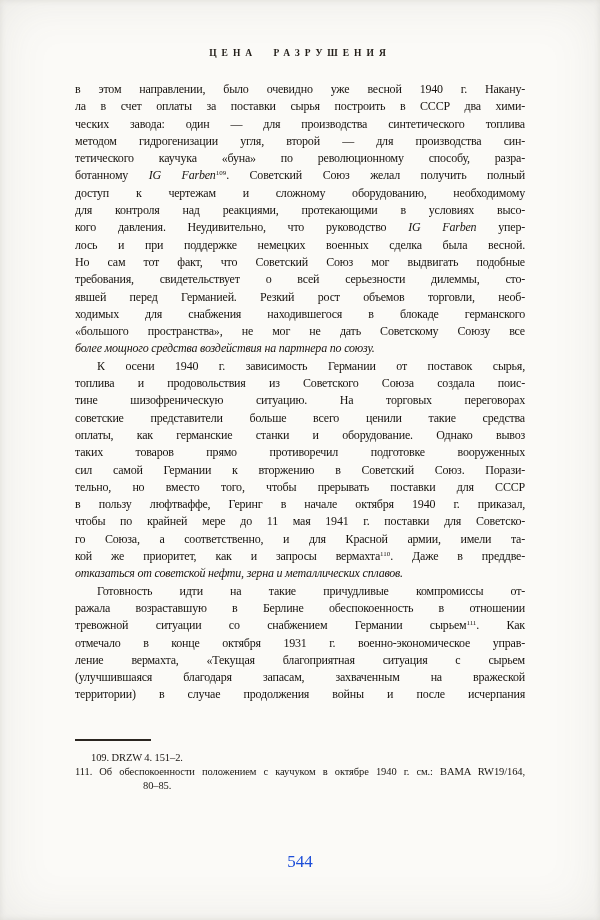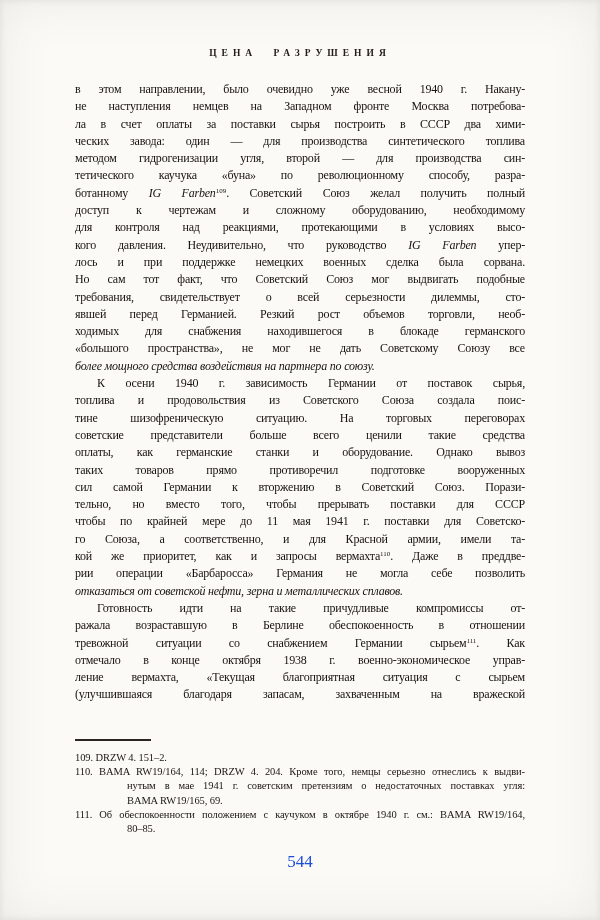--- a/index.html
+++ b/index.html
@@ -30,79 +30,74 @@
   .fn-sep {
     position:absolute; top:739px; left:75px; width:76px; height:1.5px;
     background:#2a2520;
   }
   .footnotes {
     position:absolute; top:751px; left:75px; width:450px;
     font-size:10.5px; line-height:14.2px; letter-spacing:-0.1px;
     color:#1b1713;
   }
   .fline { text-align:justify; text-align-last:justify; }
-  .fline.nj { text-align-last:left; }
+  .fline.nj { text-align-last:left;margin-left:16px; }
   .fline.find { padding-left:52px; }
   .page-number {
     position:absolute; top:852px; left:0; right:0;
     text-align:center; font-size:17px; color:#1d4ed8;
   }
 </style>
 </head>
 <body>
 
 <div class="page">
   <div class="running-head">ЦЕНА РАЗРУШЕНИЯ</div>
   <div class="body-text">
       <div class="bline">в этом направлении, было очевидно уже весной 1940 г. Накану-</div>
-      <div class="bline">не наступления немцев на Западном фронте Москва потребова-</div>
       <div class="bline">ла в счет оплаты за поставки сырья построить в СССР два хими-</div>
       <div class="bline">ческих завода: один — для производства синтетического топлива</div>
       <div class="bline">методом гидрогенизации угля, второй — для производства син-</div>
       <div class="bline">тетического каучука «буна» по революционному способу, разра-</div>
       <div class="bline">ботанному <i>IG Farben</i><sup class="fnref">109</sup>. Советский Союз желал получить полный</div>
       <div class="bline">доступ к чертежам и сложному оборудованию, необходимому</div>
       <div class="bline">для контроля над реакциями, протекающими в условиях высо-</div>
       <div class="bline">кого давления. Неудивительно, что руководство <i>IG Farben</i> упер-</div>
-      <div class="bline">лось и при поддержке немецких военных сделка была сорвана.</div>
+      <div class="bline">лось и при поддержке немецких военных сделка была весной.</div>
       <div class="bline">Но сам тот факт, что Советский Союз мог выдвигать подобные</div>
       <div class="bline">требования, свидетельствует о всей серьезности дилеммы, сто-</div>
       <div class="bline">явшей перед Германией. Резкий рост объемов торговли, необ-</div>
       <div class="bline">ходимых для снабжения находившегося в блокаде германского</div>
       <div class="bline">«большого пространства», не мог не дать Советскому Союзу все</div>
       <div class="bline nj">более мощного средства воздействия на партнера по союзу.</div>
       <div class="bline ind">К осени 1940 г. зависимость Германии от поставок сырья,</div>
       <div class="bline">топлива и продовольствия из Советского Союза создала поис-</div>
       <div class="bline">тине шизофреническую ситуацию. На торговых переговорах</div>
       <div class="bline">советские представители больше всего ценили такие средства</div>
       <div class="bline">оплаты, как германские станки и оборудование. Однако вывоз</div>
       <div class="bline">таких товаров прямо противоречил подготовке вооруженных</div>
       <div class="bline">сил самой Германии к вторжению в Советский Союз. Порази-</div>
       <div class="bline">тельно, но вместо того, чтобы прерывать поставки для СССР</div>
+      <div class="bline">в пользу люфтваффе, Геринг в начале октября 1940 г. приказал,</div>
       <div class="bline">чтобы по крайней мере до 11 мая 1941 г. поставки для Советско-</div>
       <div class="bline">го Союза, а соответственно, и для Красной армии, имели та-</div>
       <div class="bline">кой же приоритет, как и запросы вермахта<sup class="fnref">110</sup>. Даже в преддве-</div>
-      <div class="bline">рии операции «Барбаросса» Германия не могла себе позволить</div>
       <div class="bline nj">отказаться от советской нефти, зерна и металлических сплавов.</div>
       <div class="bline ind">Готовность идти на такие причудливые компромиссы от-</div>
       <div class="bline">ражала возраставшую в Берлине обеспокоенность в отношении</div>
       <div class="bline">тревожной ситуации со снабжением Германии сырьем<sup class="fnref">111</sup>. Как</div>
-      <div class="bline">отмечало в конце октября 1938 г. военно-экономическое управ-</div>
+      <div class="bline">отмечало в конце октября 1931 г. военно-экономическое управ-</div>
       <div class="bline">ление вермахта, «Текущая благоприятная ситуация с сырьем</div>
       <div class="bline">(улучшившаяся благодаря запасам, захваченным на вражеской</div>
+      <div class="bline">территории) в случае продолжения войны и после исчерпания</div>
     </div>
   <div class="fn-sep"></div>
   <div class="footnotes">
       <div>
         <div class="fline nj">109. DRZW 4. 151–2.</div>
-      </div>
-      <div>
-        <div class="fline">110. BAMA RW19/164, 114; DRZW 4. 204. Кроме того, немцы серьезно отнеслись к выдви-</div>
-        <div class="fline find">нутым в мае 1941 г. советским претензиям о недостаточных поставках угля:</div>
-        <div class="fline nj find">BAMA RW19/165, 69.</div>
       </div>
       <div>
         <div class="fline">111. Об обеспокоенности положением с каучуком в октябре 1940 г. см.: BAMA RW19/164,</div>
         <div class="fline nj find">80–85.</div>
       </div>
     </div>
   <div class="page-number">544</div>
 </div>
 
 </body></html>

